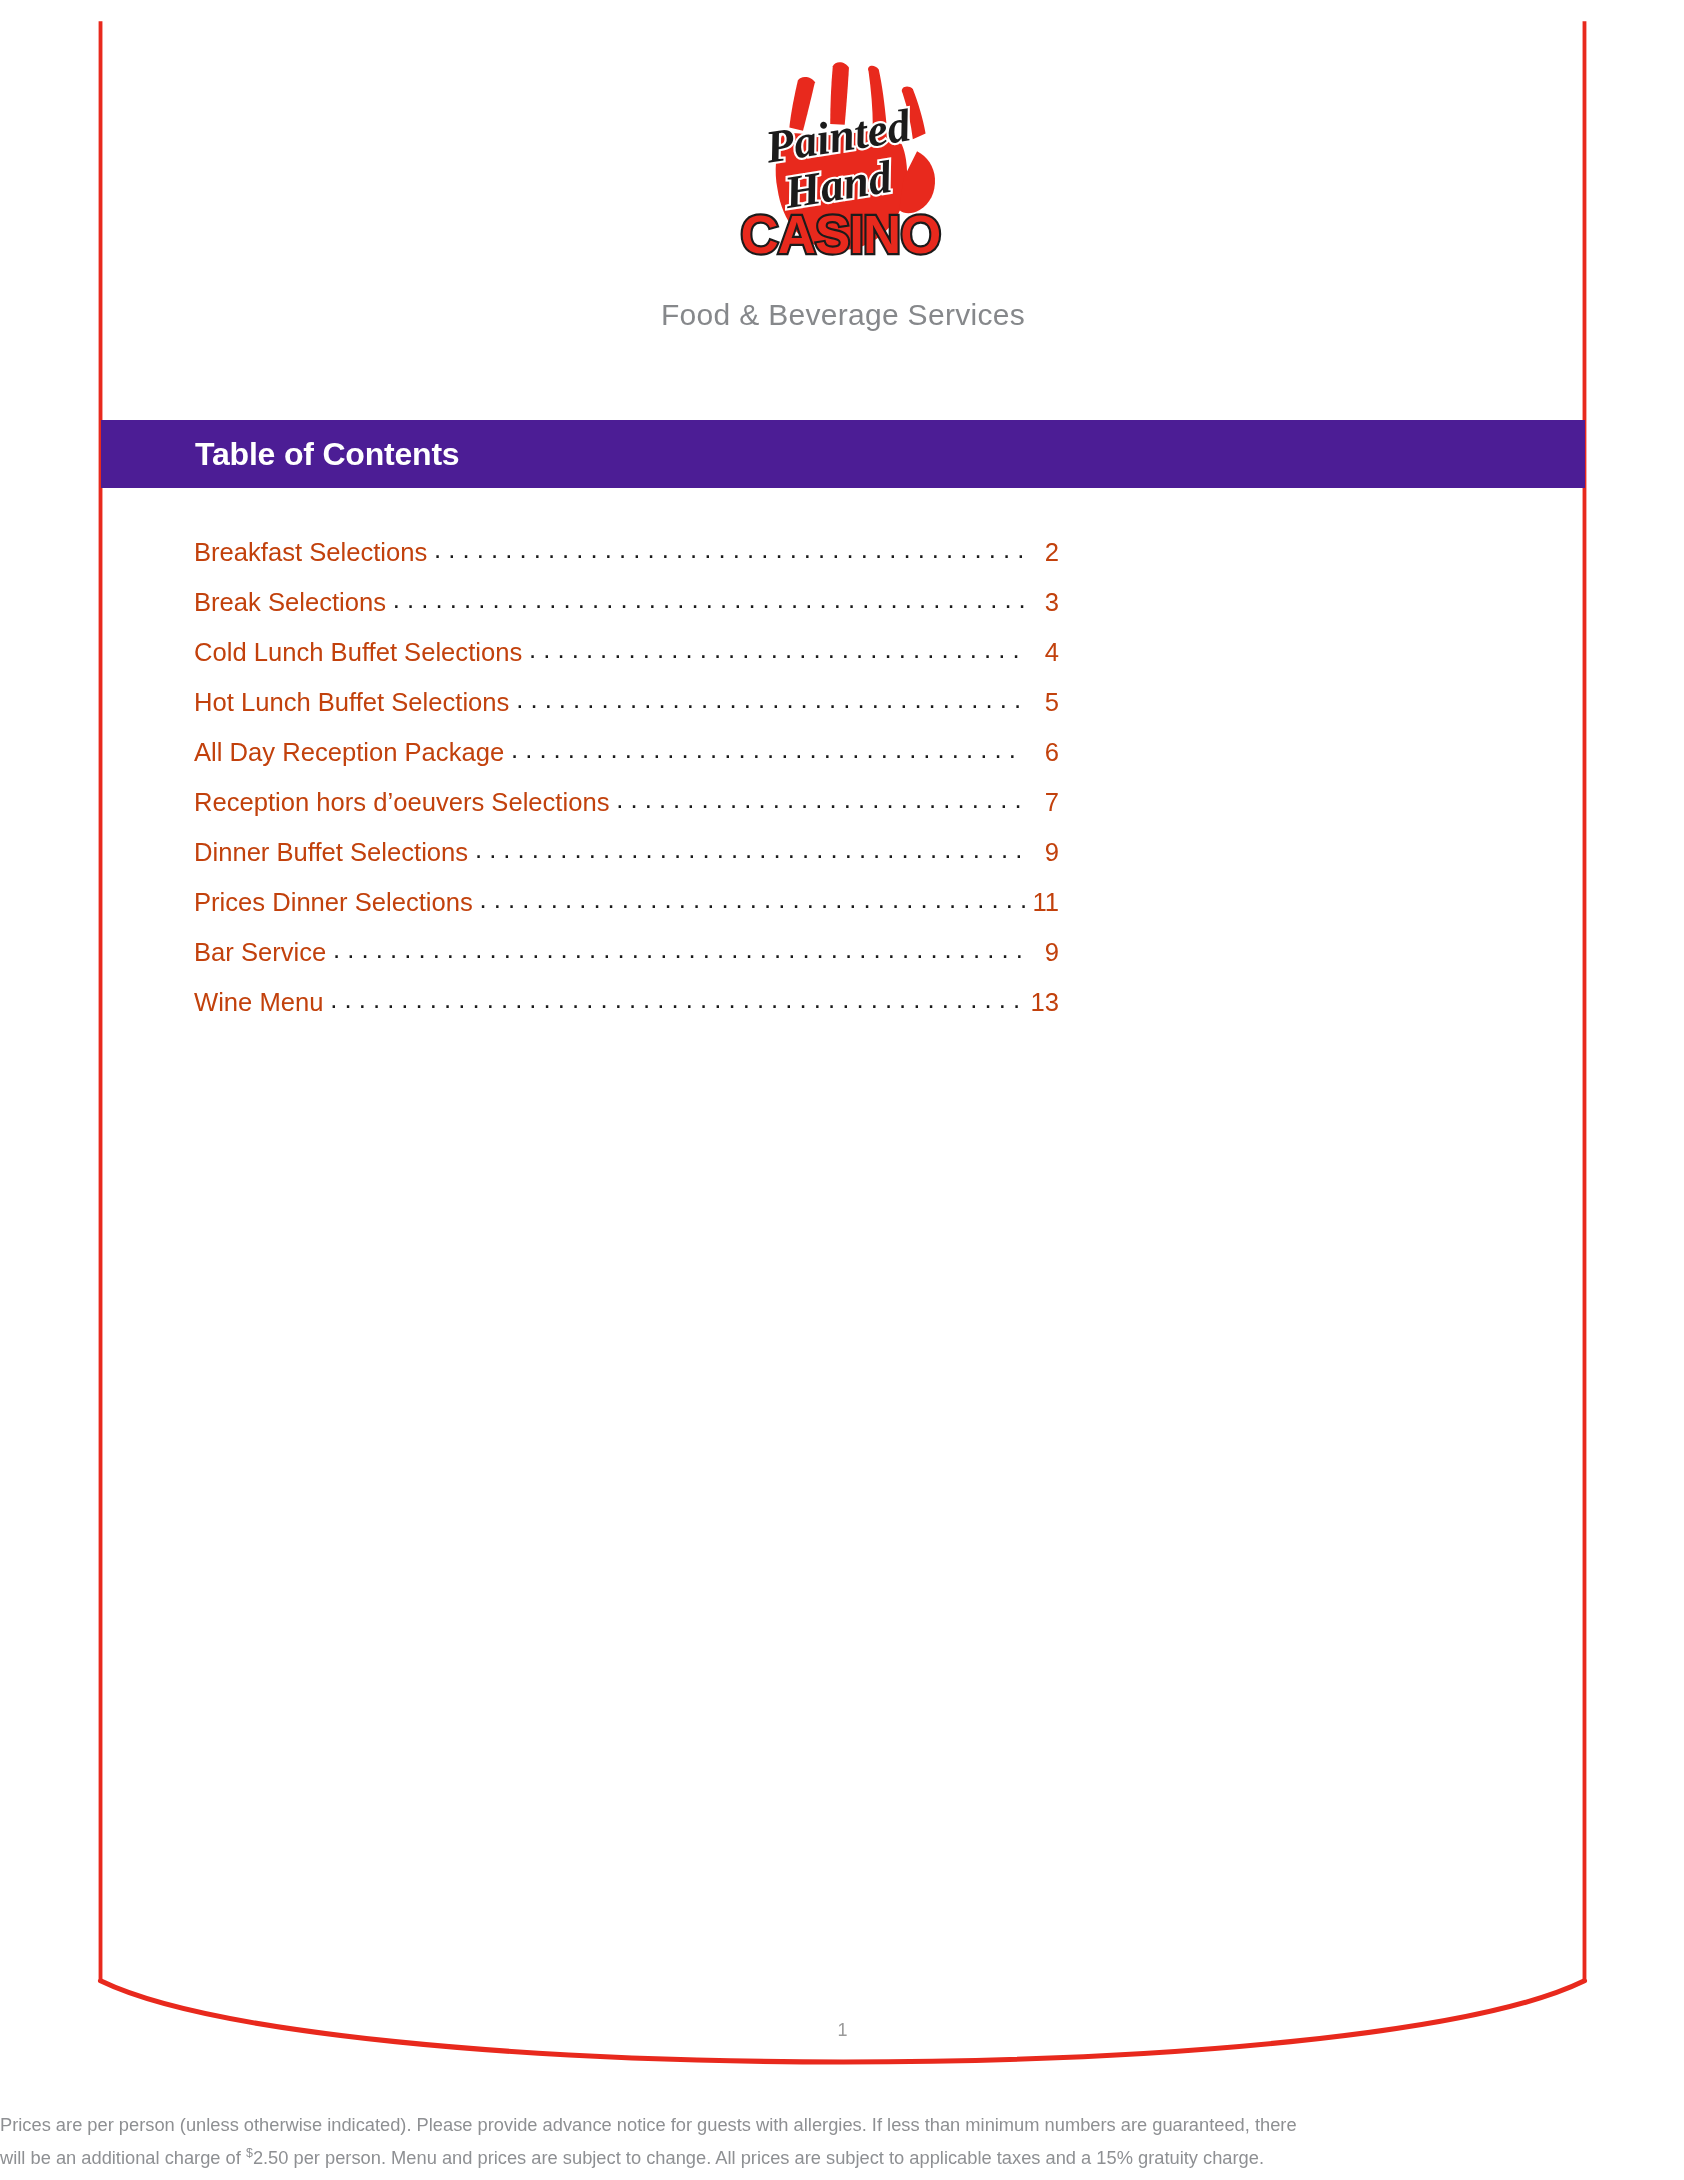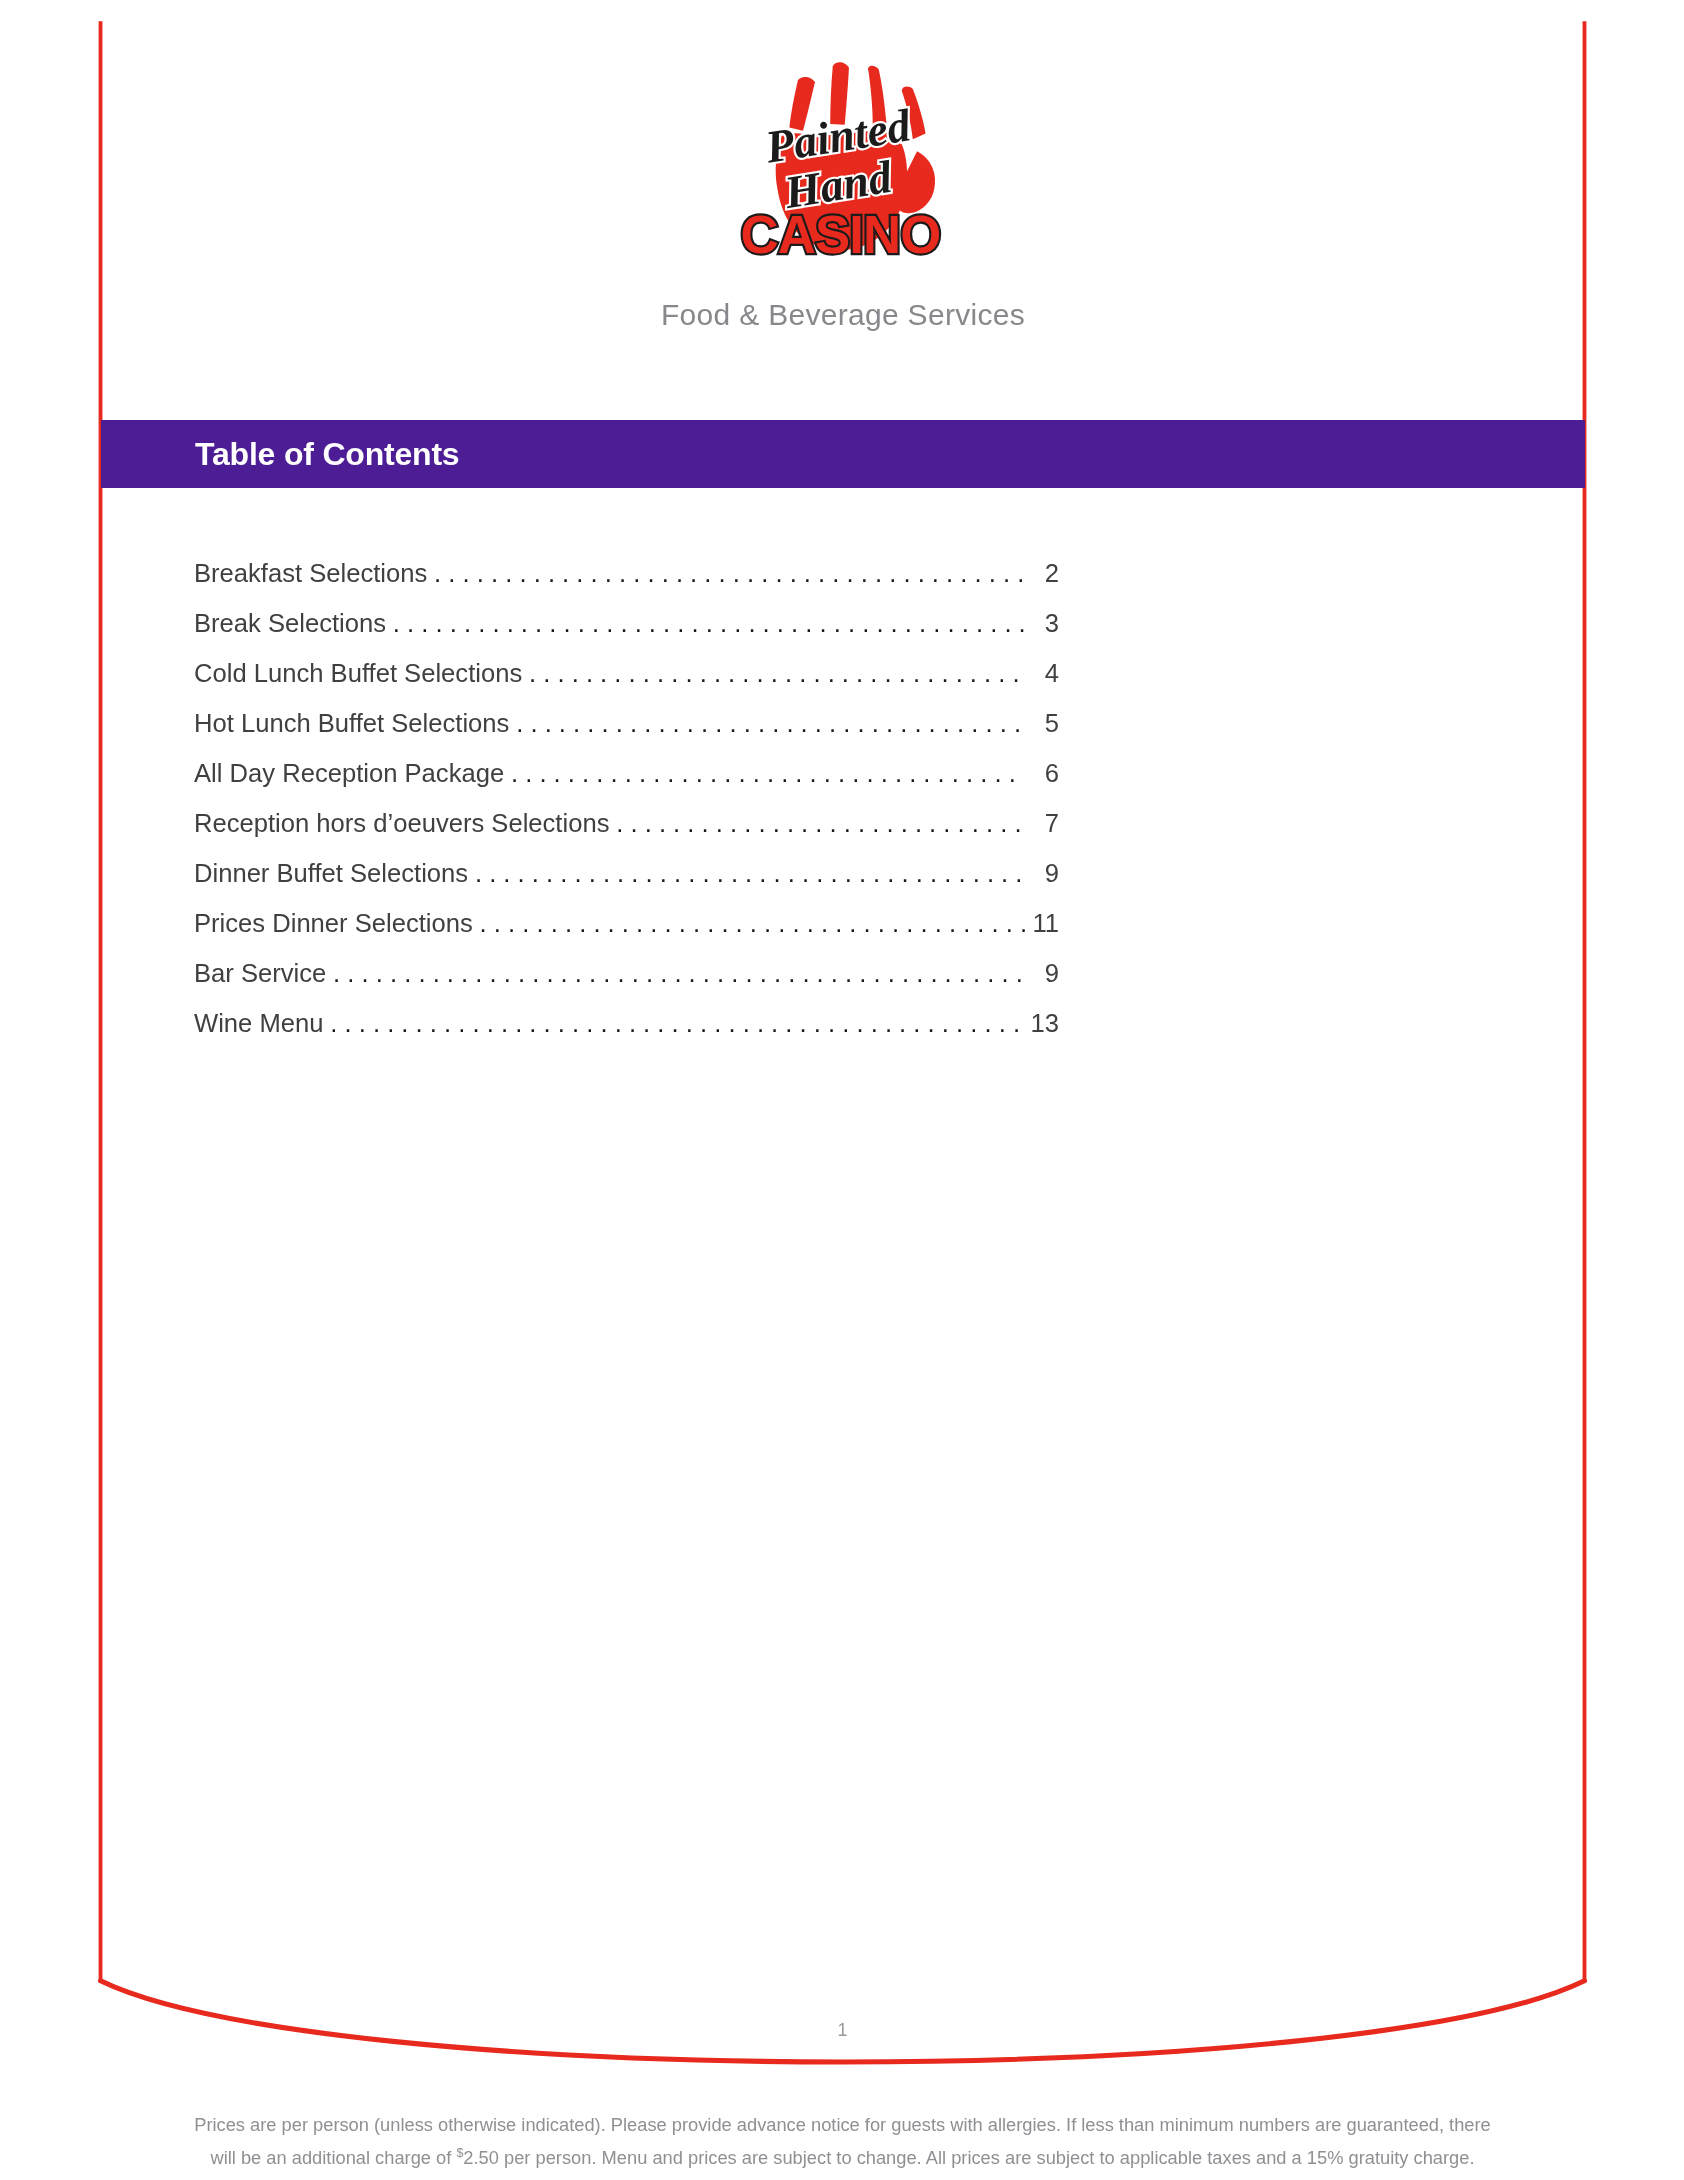--- a/index.html
+++ b/index.html
@@ -82,24 +82,24 @@
 
   
   .toc {
     position: absolute;
     left: 194px;
     top: 538px;
     width: 865px;
   }
   .toc-entry {
     display: flex;
-    align-items: flex-end;
+    align-items: flex-start;
     height: 50px;
     font-size: 25.6px;
-    color: #404040;
+    color: #c2410c;
     white-space: nowrap;
   }
   .toc-label {
     flex: 0 0 auto;
   }
   .toc-gap {
     flex: 0 0 auto;
     width: 6.8px;
   }
   .toc-leader {
@@ -135,21 +135,20 @@
     font-size: 18px;
     color: #9a9a9a;
   }
 
   
   .footer {
     position: absolute;
     left: 0;
     top: 2111px;
     width: 1685px;
-    text-align: center;
     color: #8e9093;
     font-size: 18.3px;
     line-height: 28px;
   }
   .footer-line { display: block; }
   .footer sup { font-size: 0.68em; vertical-align: super; }
 </style>
 </head>
 <body>
 

